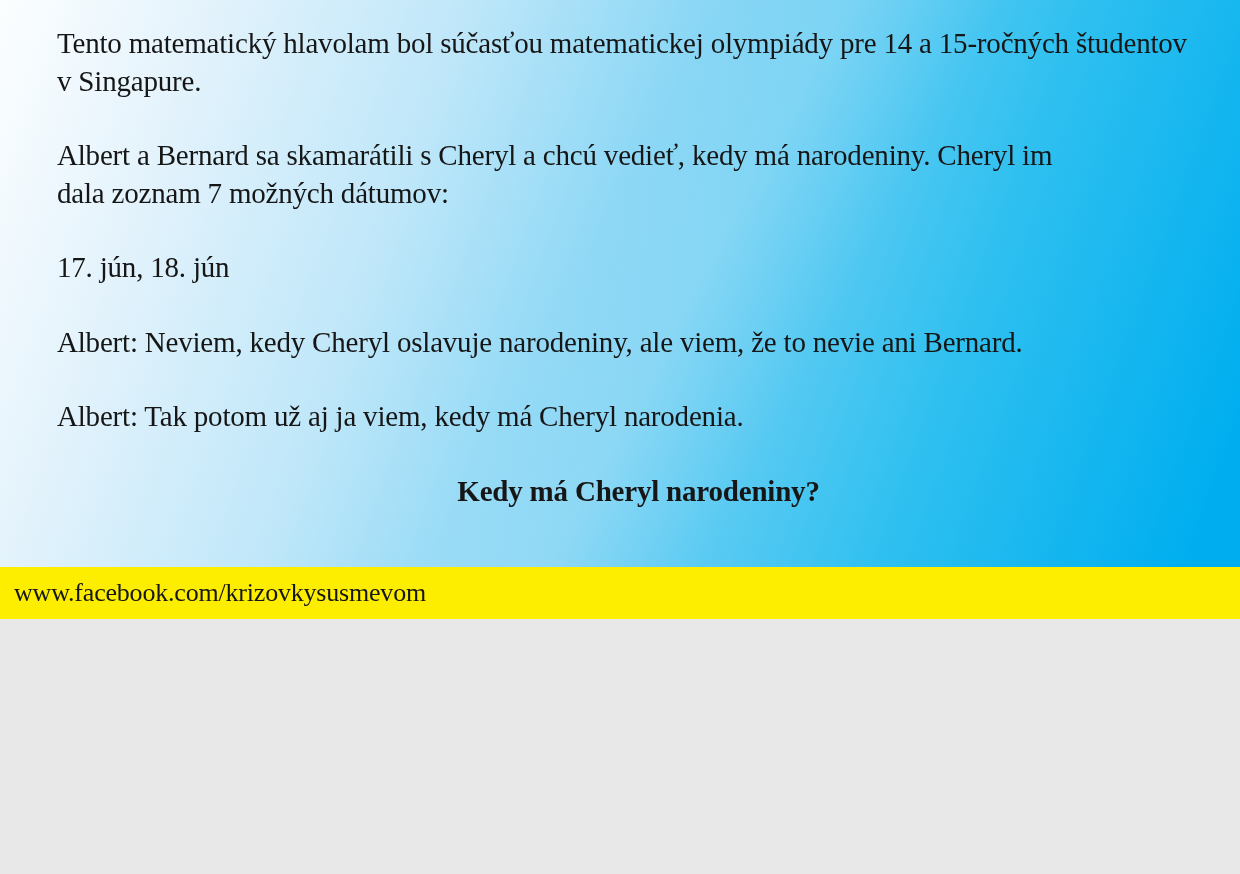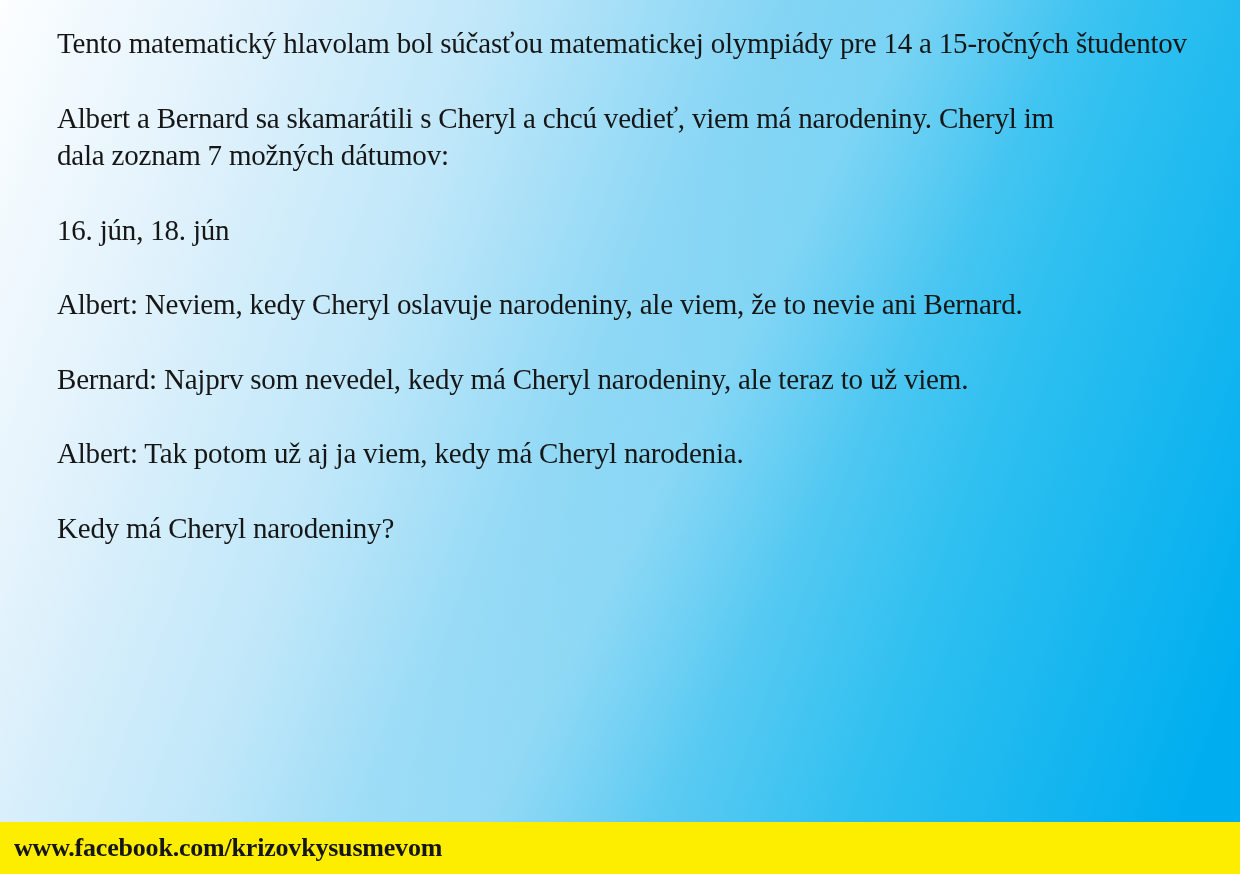--- a/index.html
+++ b/index.html
@@ -1,19 +1,19 @@
 <!DOCTYPE html>
 <html><head>
 <meta charset="utf-8">
 <style>
   html,body{margin:0;padding:0;background:#e8e8e8;}
   .poster{
     position:relative;
     width:1240px;
-    height:874px;
+    height:619px;
     overflow:hidden;
     color:#161616;
     font-family:"Liberation Serif", serif;
     background-image:
       linear-gradient(118deg, rgba(255,255,255,0) 46%, rgba(255,255,255,0.13) 54%, rgba(255,255,255,0) 64%),
       linear-gradient(110deg, #fcfeff 0%, #e4f3fc 14%, #bfe7f9 32%, #7ed3f4 52%, #2fc0f0 74%, #00aeef 95%);
   }
   .content{
     position:absolute;
     left:57px;
@@ -21,65 +21,63 @@
     right:20px;
   }
   .para{margin:0 0 37px 0;}
   .line{
     display:block;
     font-size:29px;
     line-height:37.5px;
     letter-spacing:-0.2px;
     white-space:nowrap;
   }
-  .question .line{font-weight:normal;}
+  .question .line{font-weight:bold;text-align:center;}
   .footer-bar{
     position:absolute;
     left:0;right:0;bottom:0;
     height:52px;
     background:#fdee00;
     display:flex;
     align-items:center;
   }
   .footer-text{
-    font-weight:bold;
+    font-weight:normal;
     font-size:26px;
     padding-left:14px;
     letter-spacing:-0.2px;
     white-space:nowrap;
   }
 </style>
 </head>
 <body>
 
 <div class="poster">
 
   <div class="content">
 
     <p class="para">
       <span class="line">Tento matematický hlavolam bol súčasťou matematickej olympiády pre 14 a 15-ročných študentov</span>
+      <span class="line">v Singapure.</span>
     </p>
 
     <p class="para">
-      <span class="line">Albert a Bernard sa skamarátili s Cheryl a chcú vedieť, viem má narodeniny. Cheryl im</span>
+      <span class="line">Albert a Bernard sa skamarátili s Cheryl a chcú vedieť, kedy má narodeniny. Cheryl im</span>
       <span class="line">dala zoznam 7 možných dátumov:</span>
     </p>
 
     <p class="para">
-      <span class="line">16. jún, 18. jún</span>
+      <span class="line">17. jún, 18. jún</span>
     </p>
 
 
     <p class="para">
       <span class="line">Albert: Neviem, kedy Cheryl oslavuje narodeniny, ale viem, že to nevie ani Bernard.</span>
     </p>
 
-    <p class="para">
-      <span class="line">Bernard: Najprv som nevedel, kedy má Cheryl narodeniny, ale teraz to už viem.</span>
-    </p>
 
     <p class="para">
       <span class="line">Albert: Tak potom už aj ja viem, kedy má Cheryl narodenia.</span>
     </p>
 
     <p class="para question">
       <span class="line">Kedy má Cheryl narodeniny?</span>
     </p>
 
   </div>

